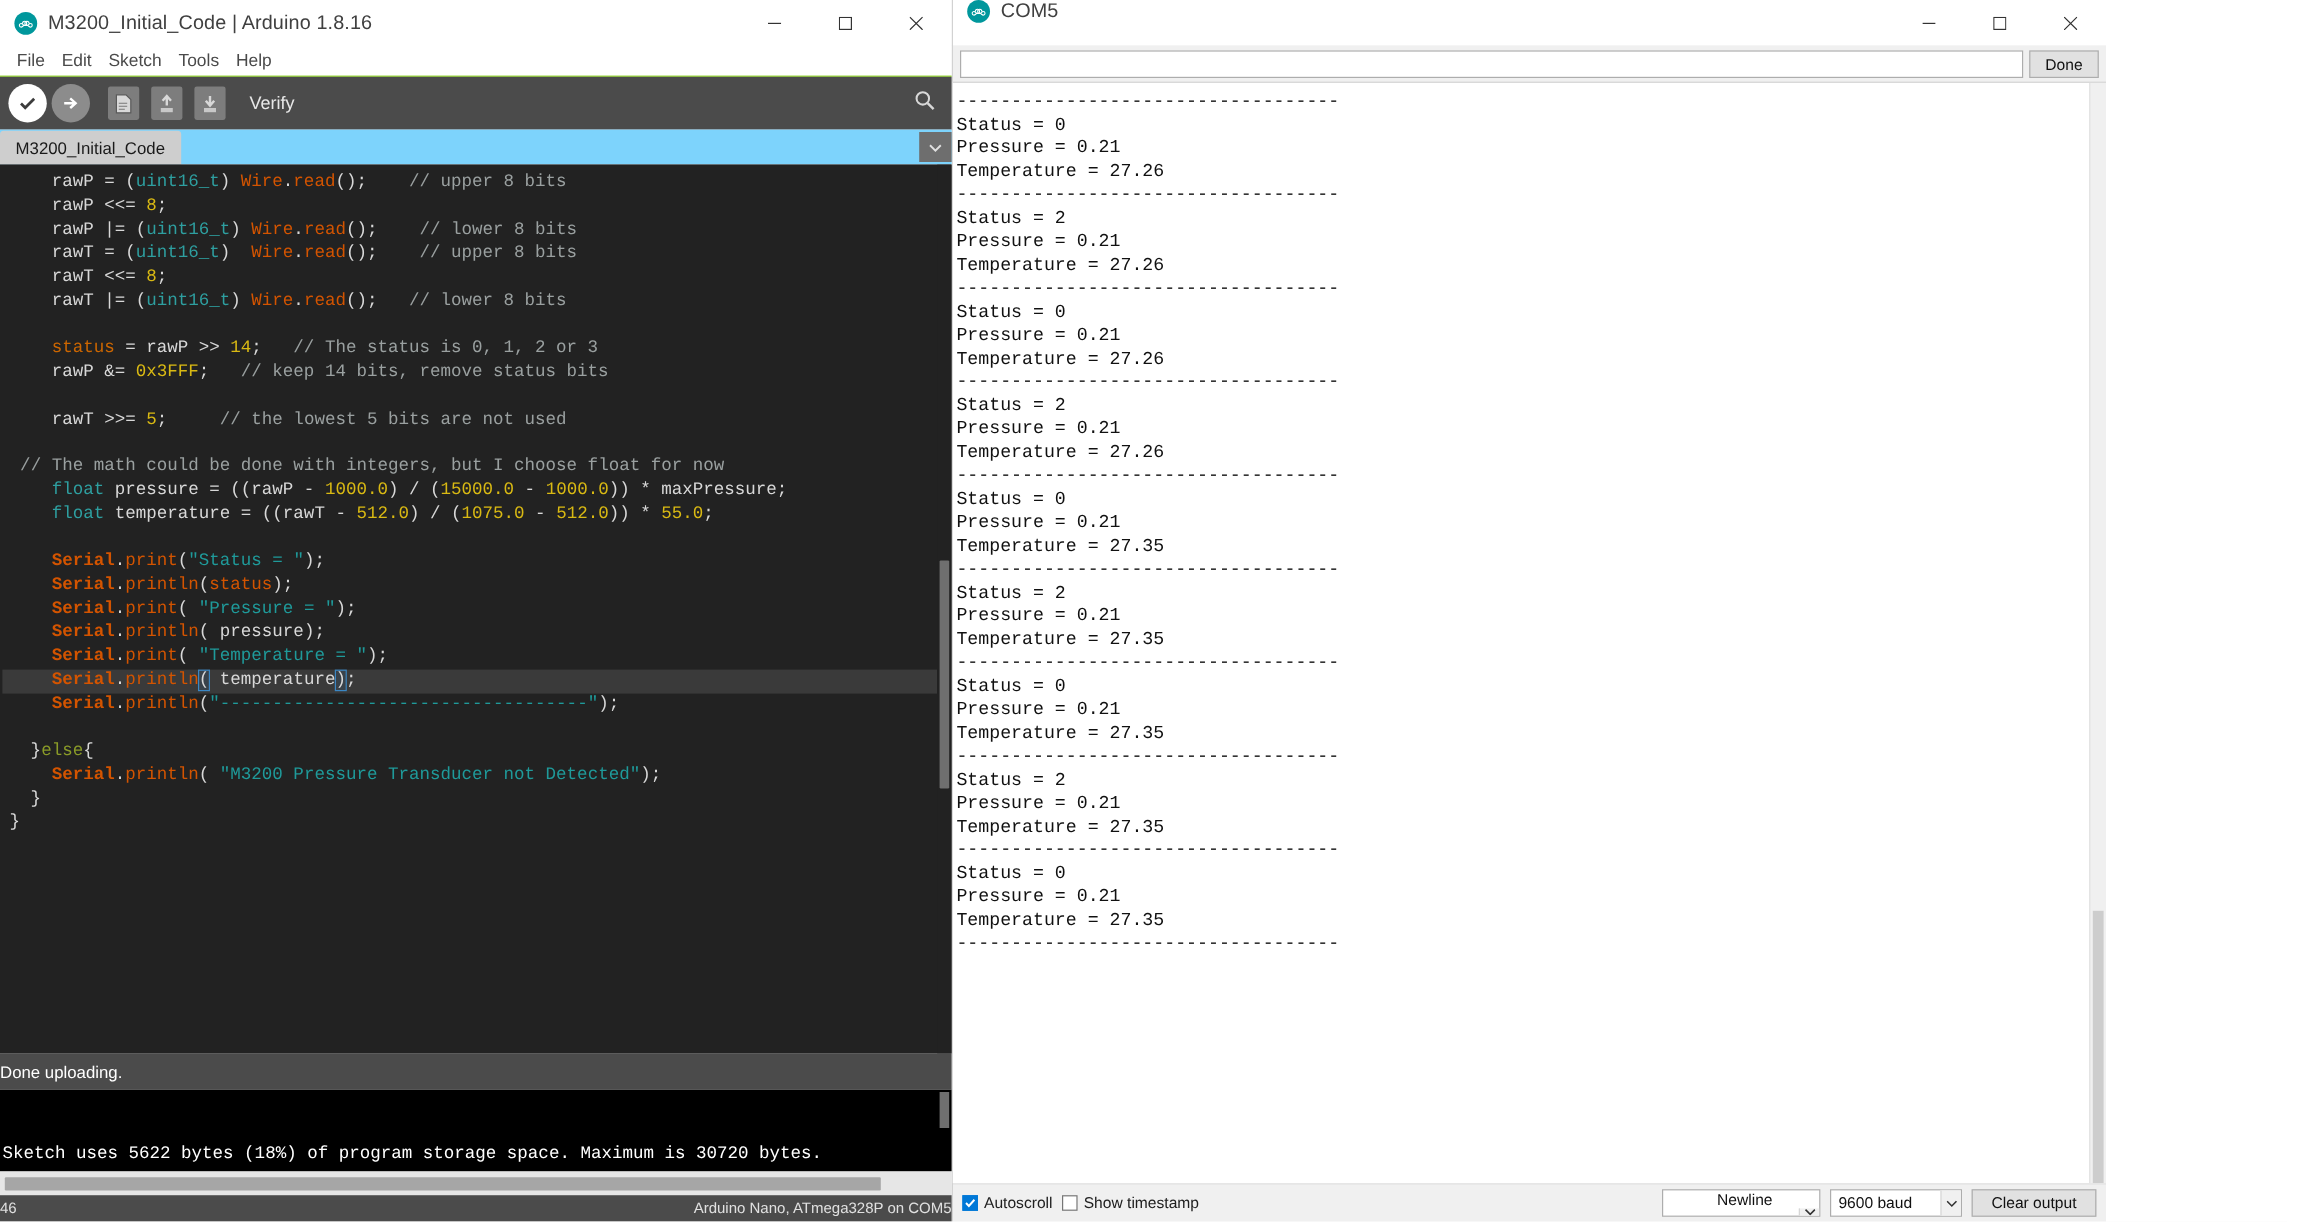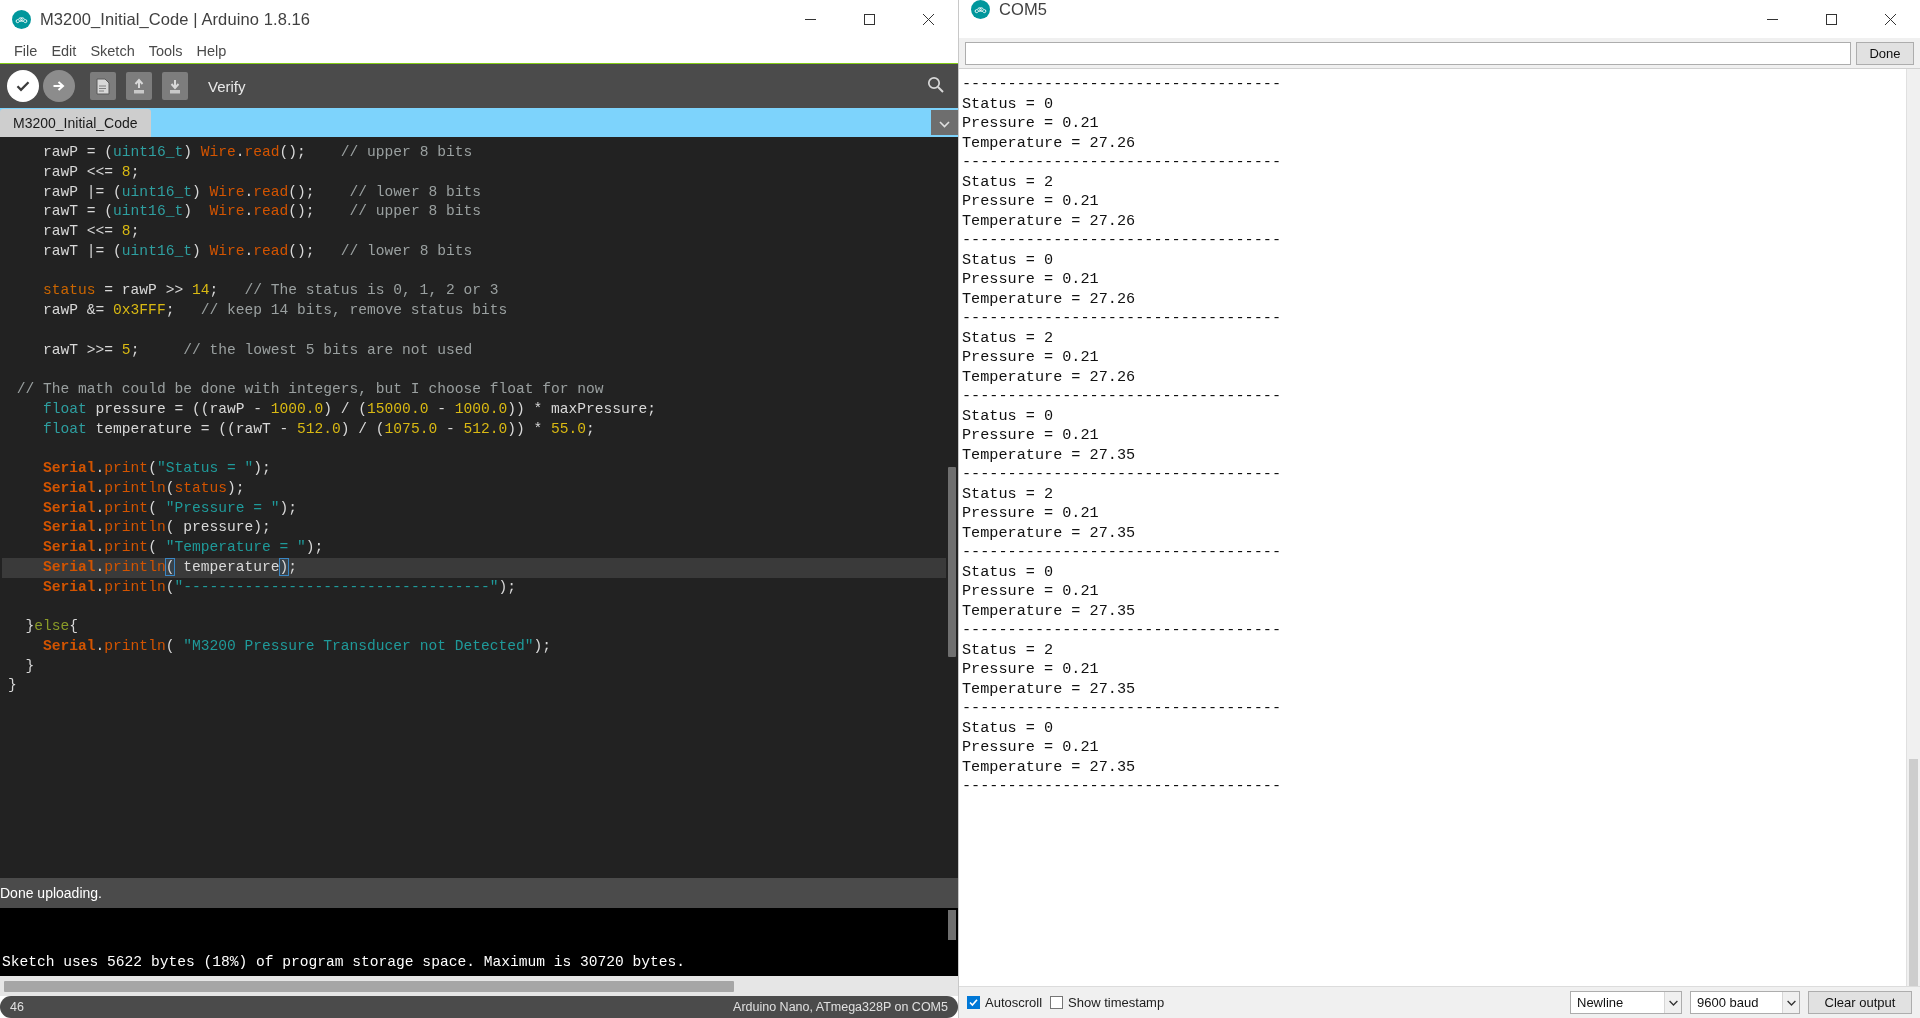--- a/index.html
+++ b/index.html
@@ -7,21 +7,21 @@
   html, body {
     width: 1920px; height: 1018px;
     background: #ffffff;
     font-family: "Liberation Sans", sans-serif;
     overflow: hidden;
   }
   .screen { position: relative; width: 1920px; height: 1018px; display: flex; }
 
   
   .ide-window {
-    width: 959px; height: 1018px;
+    width: 794px; height: 1018px;
     background: #ffffff;
     display: flex; flex-direction: column;
     position: relative;
     border-right: 1px solid #c8c8c8;
   }
   .titlebar {
     height: 38px; background: #ffffff;
     display: flex; align-items: center;
     flex: 0 0 38px;
     position: relative;
@@ -174,21 +174,21 @@
     height: 20px; background: #e6e6e6; flex: 0 0 20px;
     display: flex; align-items: center; padding: 0 4px;
   }
   .hscroll-thumb {
     height: 11px; background: #a6a6a6; border-radius: 1px;
     width: 730px;
   }
   .ide-statusbar {
     height: 22px; background: #4b4b4b; flex: 0 0 22px;
     display: flex; align-items: center;
-    padding: 0 10px; color: #e0e0e0; font-size: 12.5px; border-radius: 11px;
+    padding: 0 0; color: #e0e0e0; font-size: 12.5px;
   }
   .ide-statusbar .right { margin-left: auto; }
 
   
   .sm-window {
     width: 961px; height: 1018px;
     background: #f0f0f0;
     display: flex; flex-direction: column;
   }
   .sm-titlebar {
@@ -251,21 +251,21 @@
   .sm-select {
     height: 23px; border: 1px solid #adadad; background: #ffffff;
     font-size: 13px; color: #111; display: flex; align-items: center;
     padding-left: 6px; position: relative; cursor: default;
   }
   .sm-select .arrow {
     margin-left: auto; width: 17px; height: 21px;
     background: #f0f0f0; border-left: 1px solid #d6d6d6;
     display: flex; align-items: center; justify-content: center;
   }
-  .sel-newline { width: 112px; }
+  .sel-newline { width: 132px; flex-direction: column; }
   .sel-baud { width: 110px; }
   .sm-clear {
     width: 104px; height: 23px;
     background: #e1e1e1; border: 1px solid #adadad;
     font-size: 13px; color: #111;
     display: flex; align-items: center; justify-content: center;
     cursor: default;
   }
 </style>
 </head>

